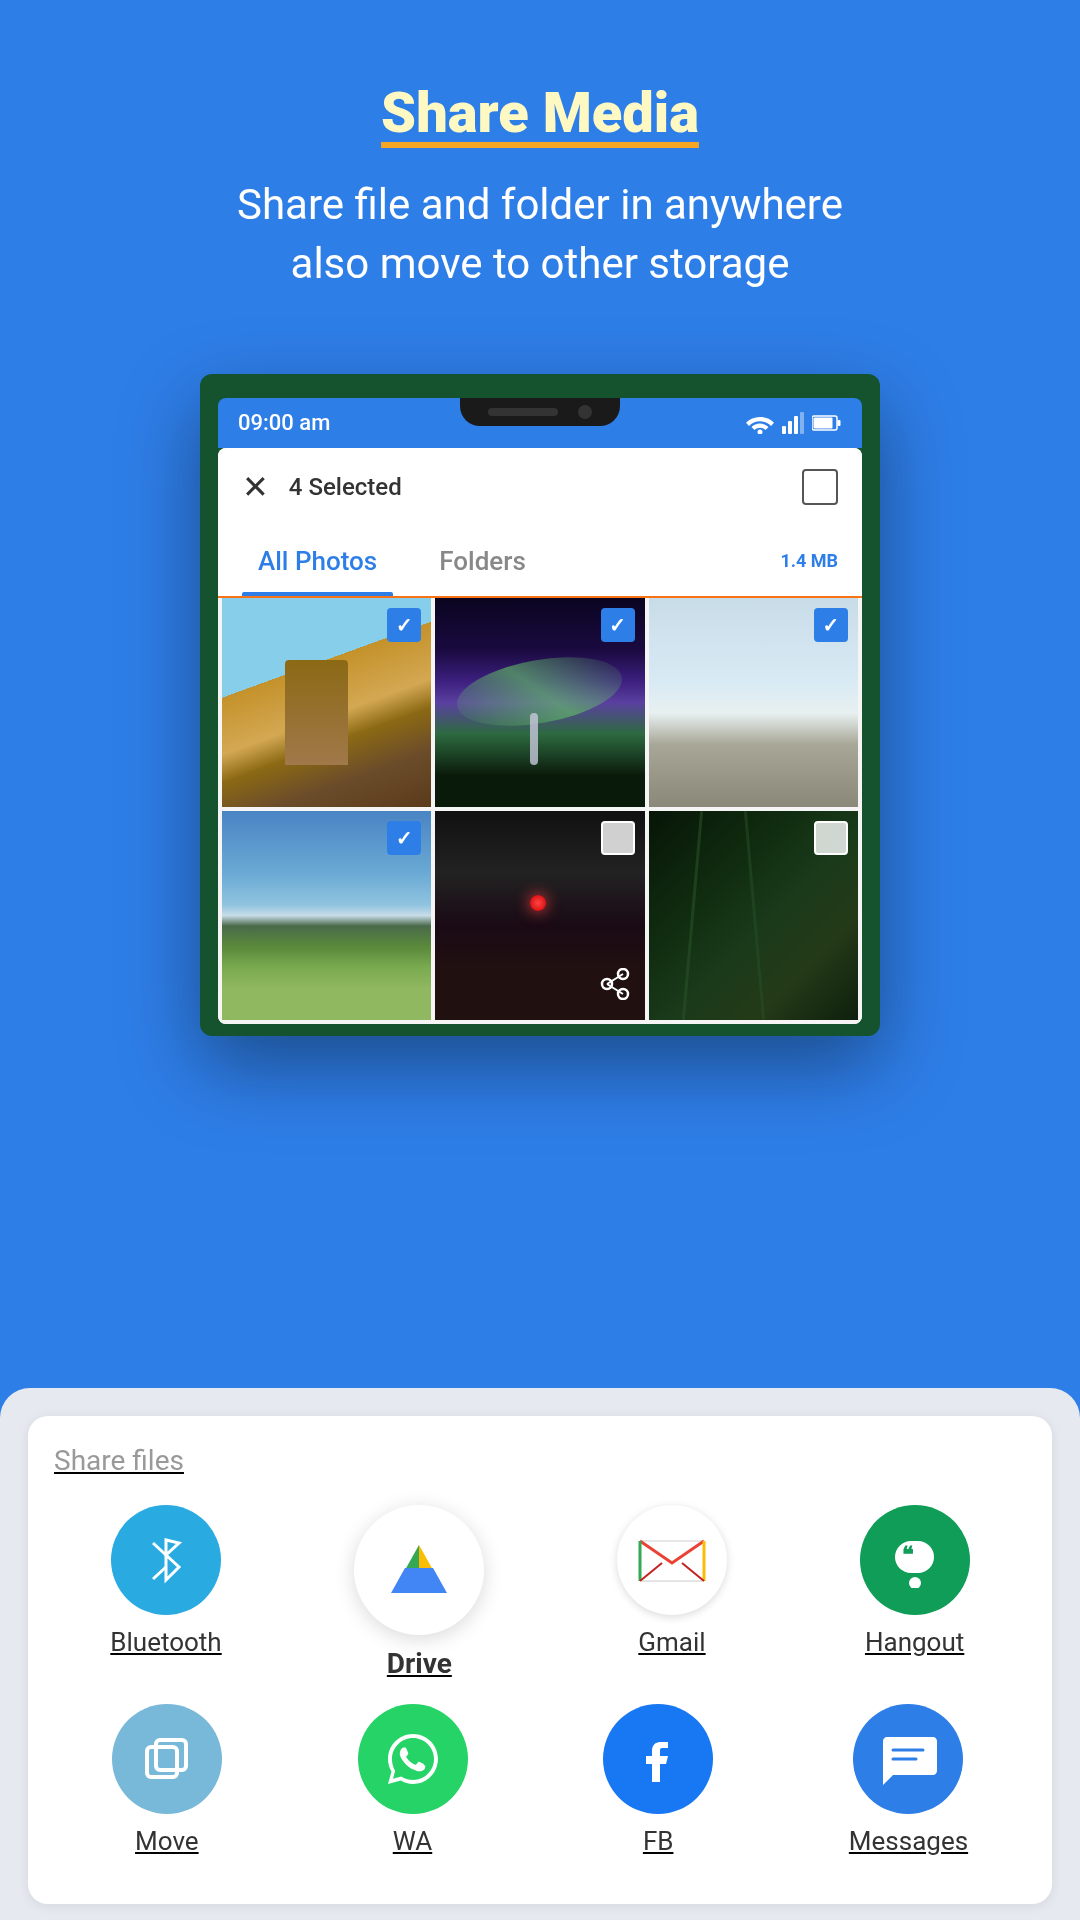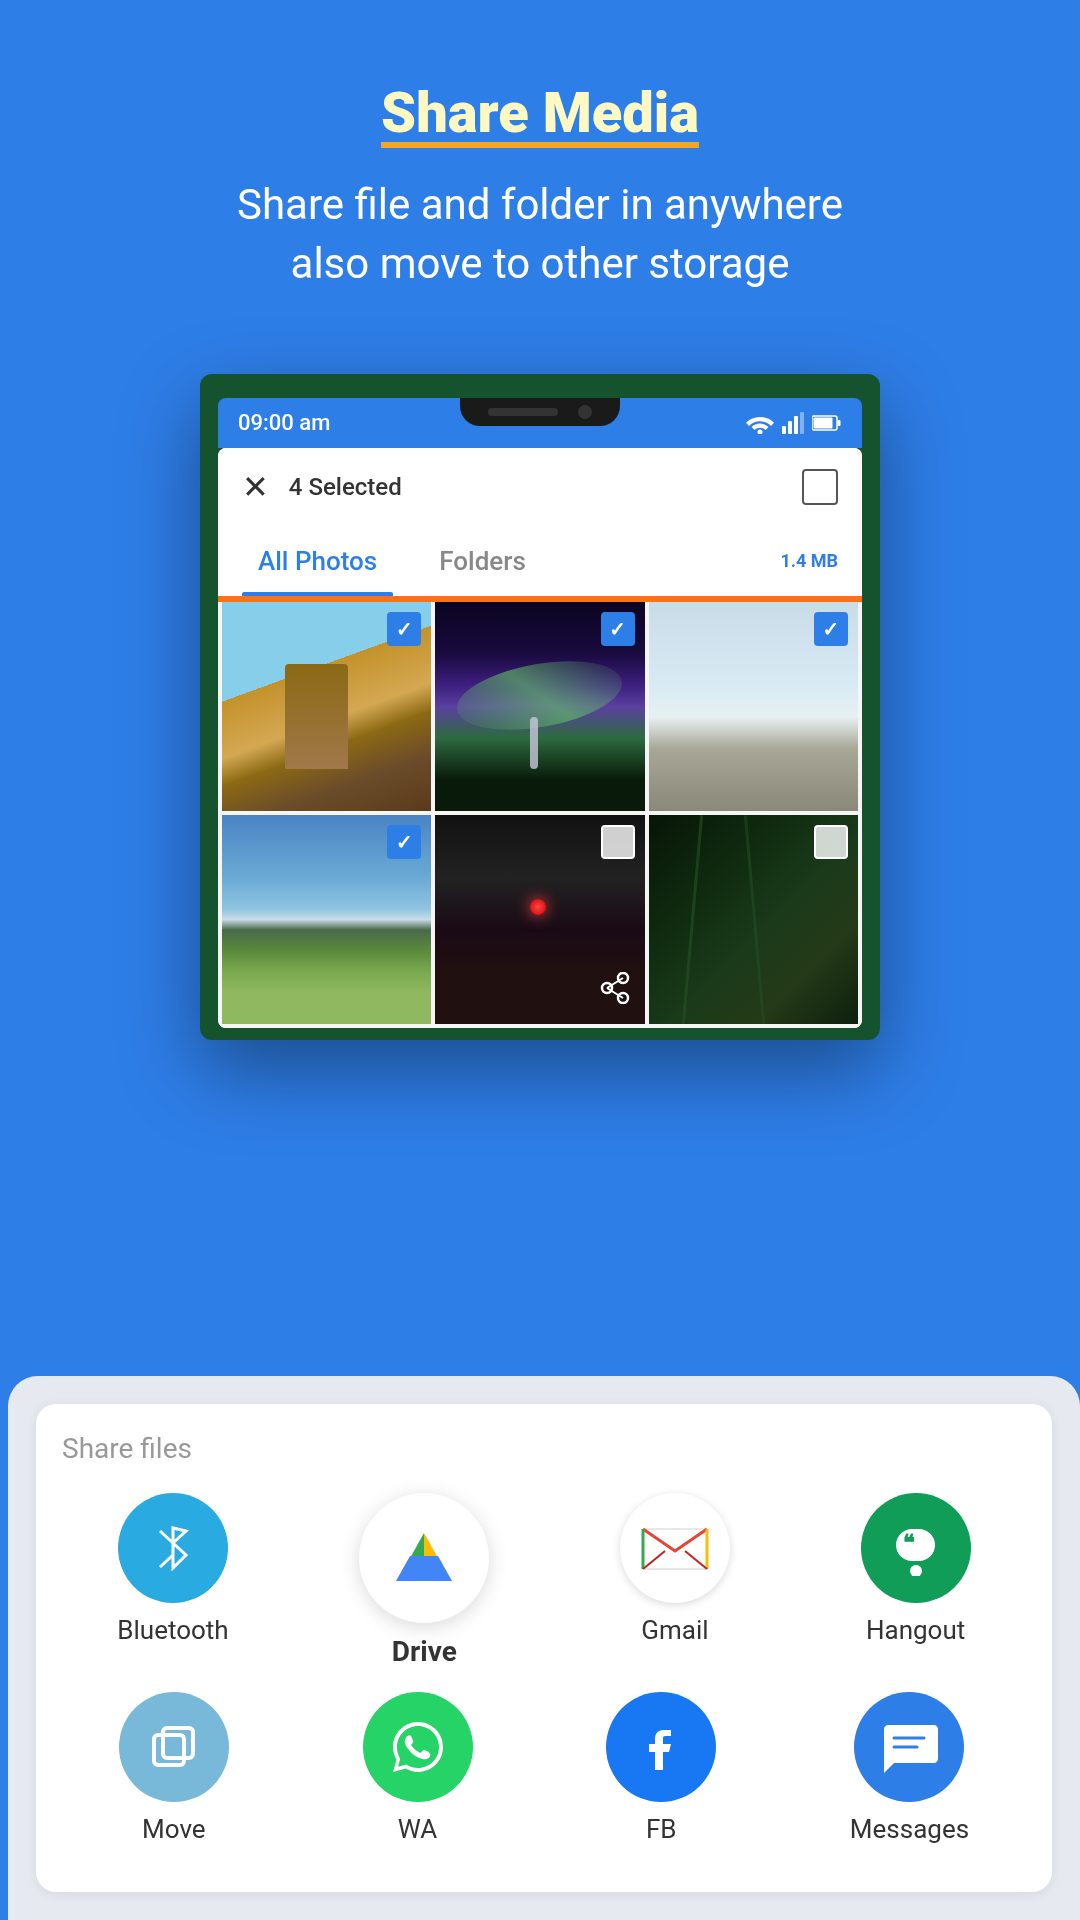--- a/index.html
+++ b/index.html
@@ -144,21 +144,21 @@
       border: 2.5px solid #555;
       border-radius: 4px;
     }
 
     
     .tabs-row {
       background: white;
       display: flex;
       align-items: center;
       padding: 0 24px;
-      border-bottom: 6px solid #f97316;
+      border-bottom: 2px solid #f97316;
     }
 
     .tab {
       padding: 20px 16px;
       font-size: 26px;
       color: #888;
       font-weight: 500;
       cursor: pointer;
       position: relative;
       margin-right: 30px;
@@ -271,26 +271,27 @@
       color: white;
       font-size: 26px;
     }
 
     
     
 
     .share-sheet-outside {
       position: absolute;
       bottom: 0;
-      left: 8px;
+      left: 0;
       right: 0;
       background: rgba(240,240,240,0.95);
       border-radius: 30px 30px 0 0;
-      padding: 28px 28px 28px;
+      padding: 28px 28px 16px;
       z-index: 30;
+      text-decoration: underline;
     }
 
     .share-sheet-card {
       background: white;
       border-radius: 20px;
       padding: 28px 16px 24px;
       box-shadow: 0 2px 12px rgba(0,0,0,0.08);
     }
 
     .outer-share-label {

